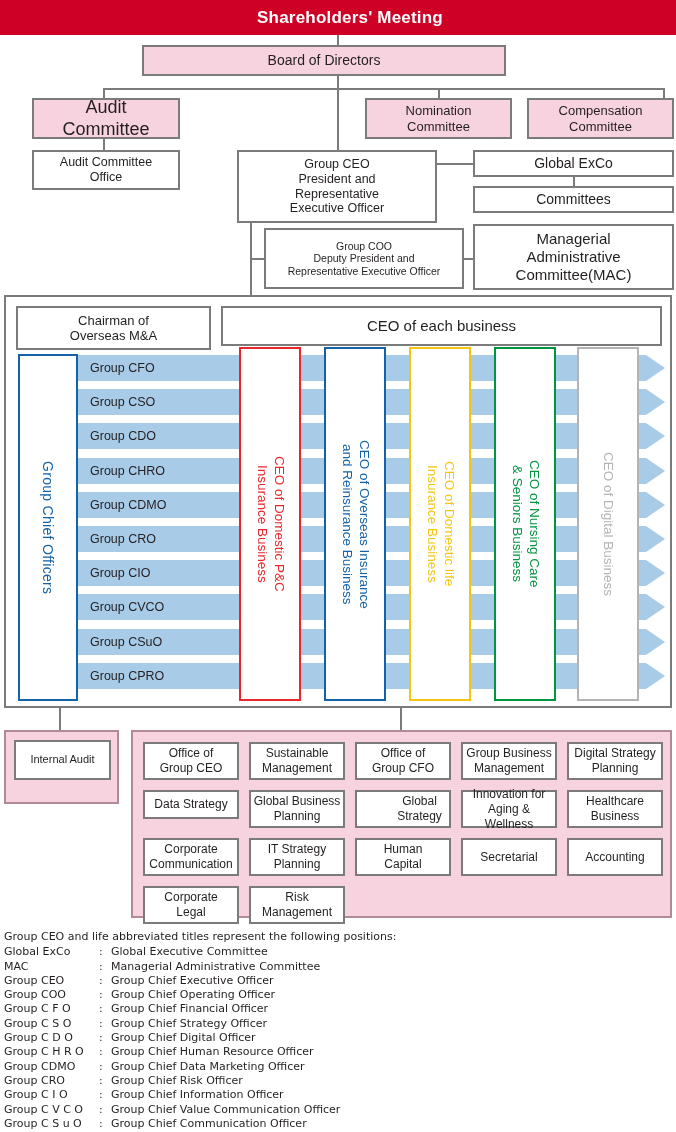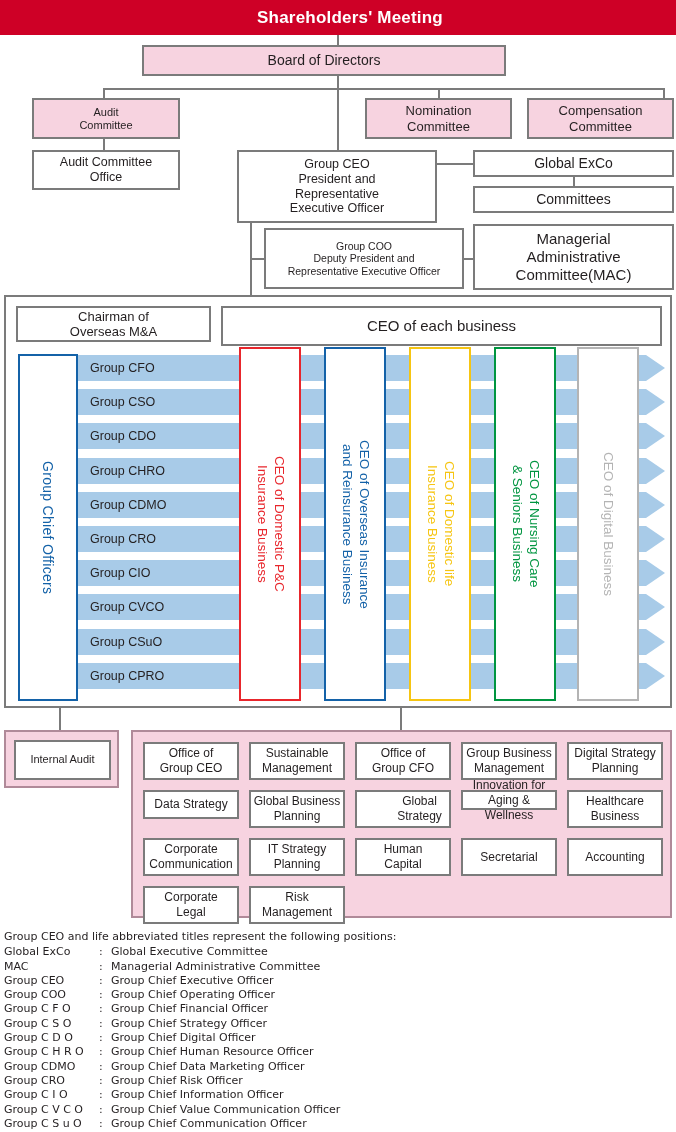--- a/index.html
+++ b/index.html
@@ -157,21 +157,21 @@
     <span>Board of Directors</span>
   </div>
 
   <div class="ln lnv" style="left:337px;top:76px;height:12px;"></div>
   <div class="ln lnh" style="left:103px;top:88px;width:562px;"></div>
   <div class="ln lnv" style="left:103px;top:88px;height:10px;"></div>
   <div class="ln lnv" style="left:438px;top:88px;height:10px;"></div>
   <div class="ln lnv" style="left:663px;top:88px;height:10px;"></div>
   <div class="ln lnv" style="left:337px;top:88px;height:62px;"></div>
 
-  <div class="box pinkbox" style="left:32px;top:98px;width:148px;height:41px;font-size:11px;">
+  <div class="box pinkbox" style="left:32px;top:98px;width:148px;height:41px;font-size:18px;">
     <span>Audit
 Committee</span>
   </div>
 
   <div class="box pinkbox" style="left:365px;top:98px;width:147px;height:41px;font-size:13px;">
     <span>Nomination
 Committee</span>
   </div>
 
   <div class="box pinkbox" style="left:527px;top:98px;width:147px;height:41px;font-size:13px;">
@@ -214,21 +214,21 @@
   <div class="ln lnh" style="left:464px;top:258px;width:9px;"></div>
 
   <div class="box" style="left:473px;top:224px;width:201px;height:66px;font-size:15px;">
     <span>Managerial
 Administrative
 Committee(MAC)</span>
   </div>
 
   <div id="matrix-frame" style="left:4px;top:295px;width:668px;height:413px;">
 
-    <div class="box" style="left:10px;top:9px;width:195px;height:36px;font-size:13px;">
+    <div class="box" style="left:10px;top:9px;width:195px;height:44px;font-size:13px;">
       <span>Chairman of
 Overseas M&amp;A</span>
     </div>
 
     <div class="box" style="left:215px;top:9px;width:441px;height:40px;font-size:15px;">
       <span>CEO of each business</span>
     </div>
 
     <div id="gco-box" style="left:12px;top:57px;width:60px;height:347px;">
       <span>Group Chief Officers</span>
@@ -286,21 +286,21 @@
         </div>
         <div class="vcol" style="left: 571px; top: 50px; width: 62px; height: 354px; border: 2px solid rgb(180, 180, 180);">
           <span style="color: rgb(180, 180, 180);">CEO of Digital Business</span>
         </div>
       </div>
   </div>
 
   <div class="ln lnv" style="left:59px;top:708px;height:22px;"></div>
   <div class="ln lnv" style="left:400px;top:708px;height:22px;"></div>
 
-  <div id="ia-panel" style="left:4px;top:730px;width:115px;height:58px;">
+  <div id="ia-panel" style="left:4px;top:730px;width:115px;height:74px;">
     <div class="dept" style="left:8px;top:8px;width:97px;height:40px;font-size:11px;">
       <span>Internal Audit</span>
     </div>
   </div>
 
   <div id="dept-panel" style="left:131px;top:730px;width:541px;height:188px;">
     <div id="dept-layer">
         <div class="dept" style="left: 10px; top: 10px; width: 96px; height: 38px;">Office of
 Group CEO</div>
         <div class="dept" style="left: 116px; top: 10px; width: 96px; height: 38px;">Sustainable
@@ -309,21 +309,21 @@
 Group  CFO</div>
         <div class="dept" style="left: 328px; top: 10px; width: 96px; height: 38px;">Group Business
 Management</div>
         <div class="dept" style="left: 434px; top: 10px; width: 96px; height: 38px;">Digital Strategy
 Planning</div>
         <div class="dept" style="left: 10px; top: 58px; width: 96px; height: 29px;">Data Strategy</div>
         <div class="dept" style="left: 116px; top: 58px; width: 96px; height: 38px;">Global Business
 Planning</div>
         <div class="dept" style="left: 222px; top: 58px; width: 96px; height: 38px; padding-left: 33px;">Global
 Strategy</div>
-        <div class="dept" style="left: 328px; top: 58px; width: 96px; height: 20px;">Innovation for
+        <div class="dept" style="left: 328px; top: 58px; width: 96px; height: 38px;">Innovation for
 Aging &amp; Wellness</div>
         <div class="dept" style="left: 434px; top: 58px; width: 96px; height: 38px;">Healthcare
 Business</div>
         <div class="dept" style="left: 10px; top: 106px; width: 96px; height: 38px;">Corporate
 Communication</div>
         <div class="dept" style="left: 116px; top: 106px; width: 96px; height: 38px;">IT Strategy
 Planning</div>
         <div class="dept" style="left: 222px; top: 106px; width: 96px; height: 38px;">Human
 Capital</div>
         <div class="dept" style="left: 328px; top: 106px; width: 96px; height: 38px;">Secretarial</div>

